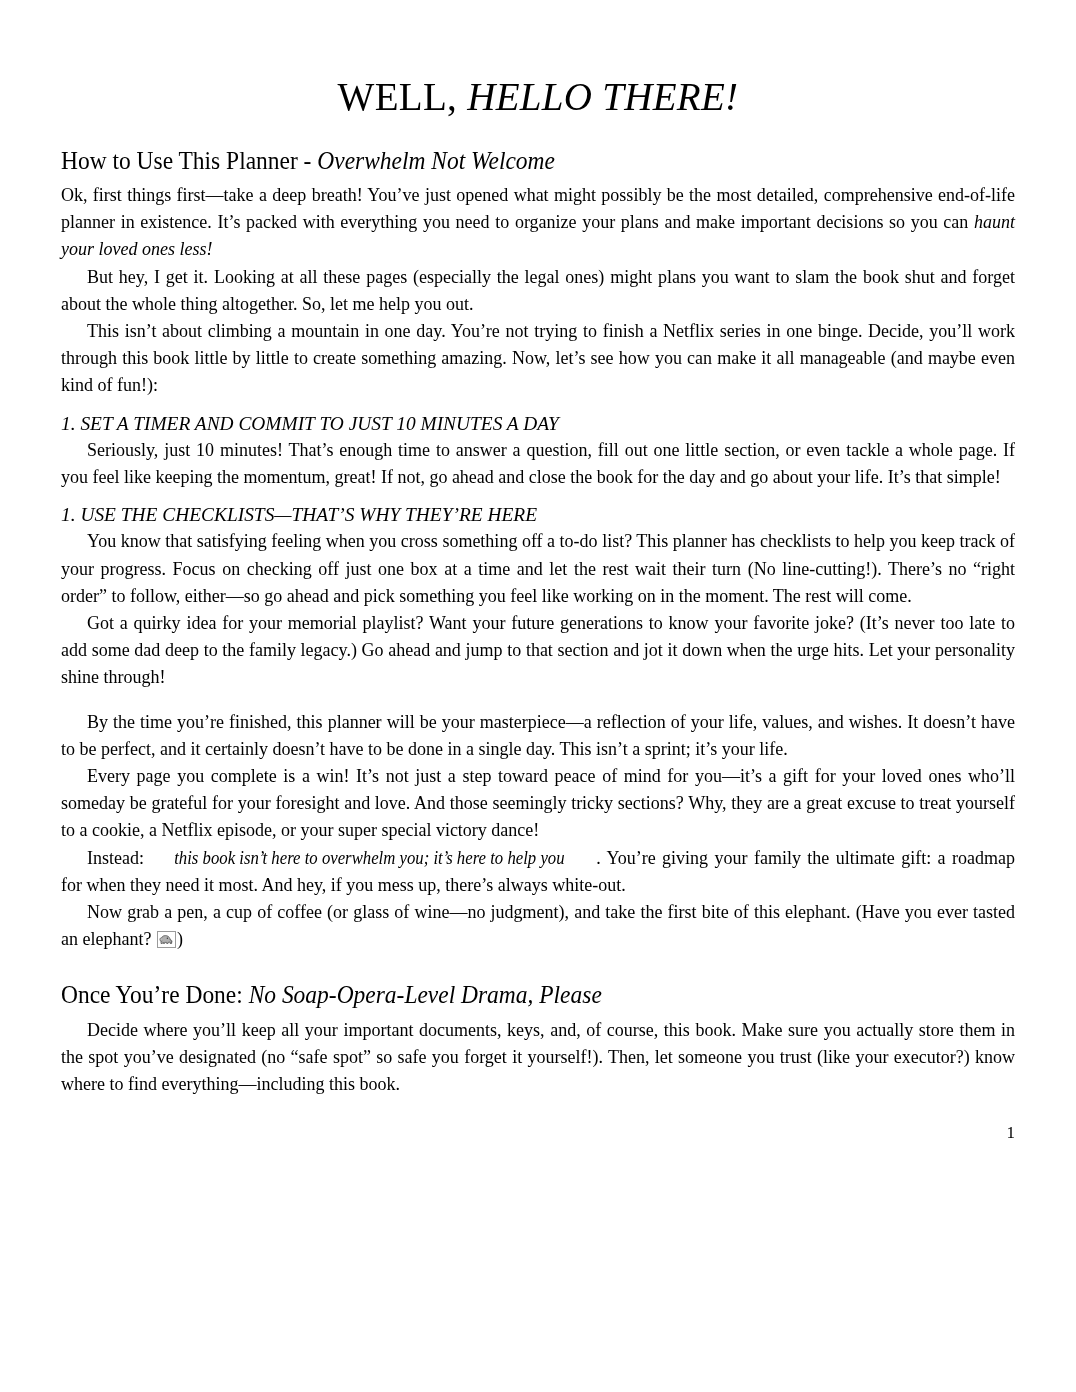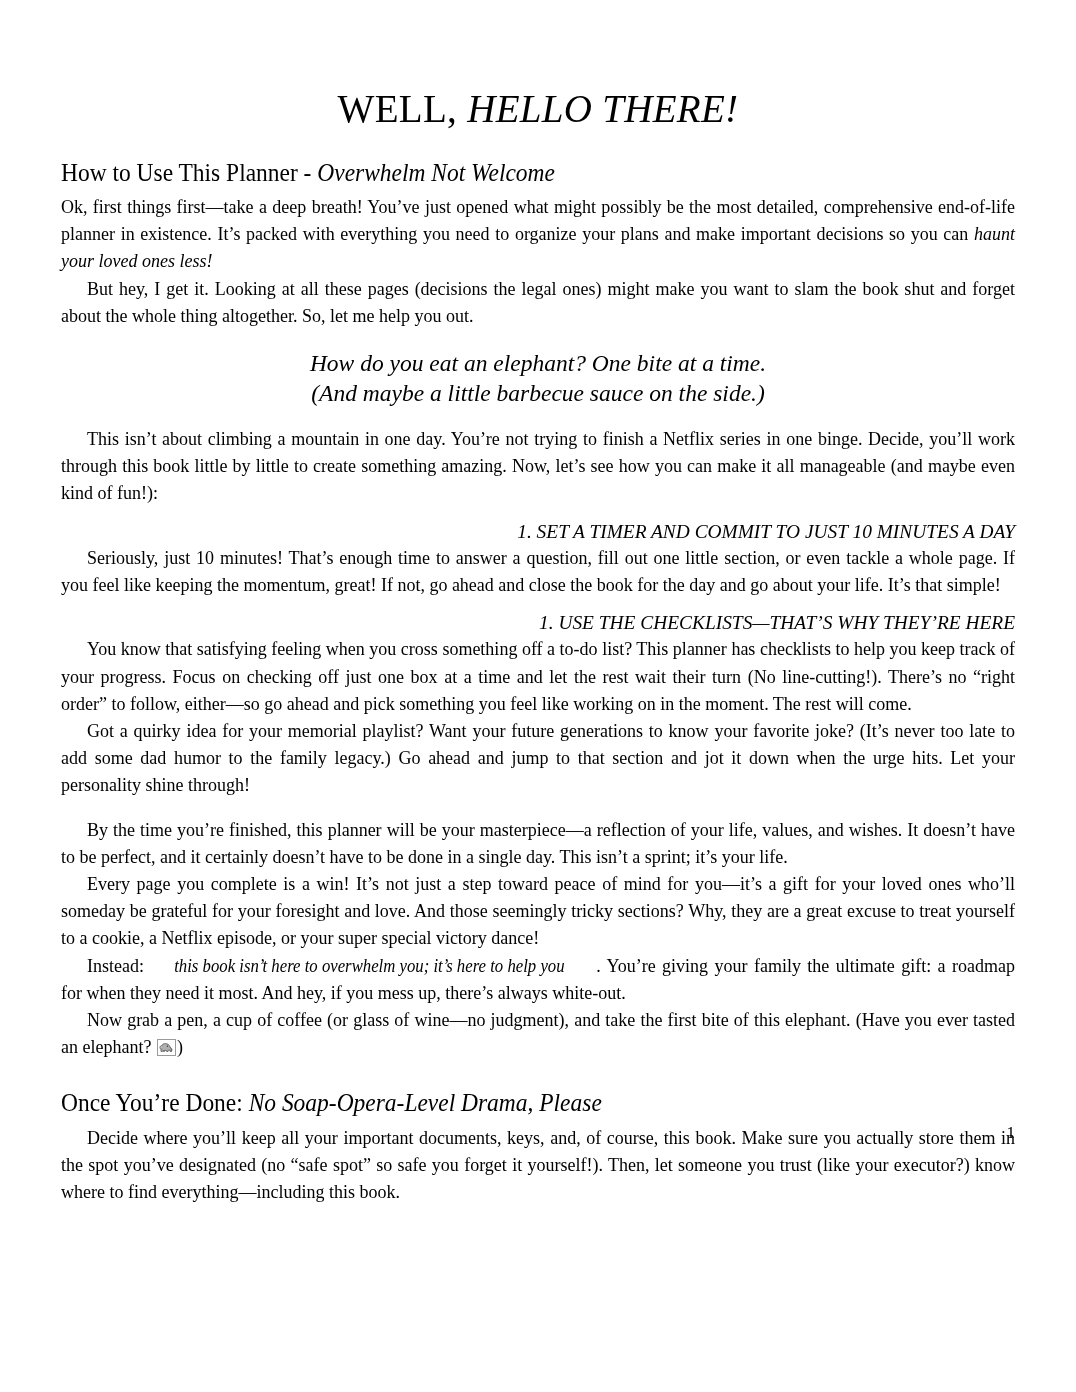--- a/index.html
+++ b/index.html
@@ -13,21 +13,21 @@
     font-family: "Liberation Serif", "DejaVu Serif", serif;
     color: #000000;
     position: relative;
     overflow: hidden;
   }
 
   .page {
     box-sizing: border-box;
     width: 1076px;
     height: 1176px;
-    padding: 16px 61px;
+    padding: 4px 61px;
     position: relative;
   }
 
   
   .doc-title {
     text-align: center;
     font-size: 39px;
     font-weight: normal;
     letter-spacing: 0.3px;
     margin: 0;
@@ -93,21 +93,20 @@
   }
 
   
   .rule-heading {
     font-style: italic;
     font-size: 19.4px;
     line-height: 27.2px;
     margin: 0;
     padding-top: 10px;
     white-space: nowrap;
-    text-align: right;
   }
   .spacer-md { height: 17px; }
 
   
   .emoji-elephant {
     display: inline-block;
     width: 19px;
     height: 17px;
     vertical-align: -3px;
     position: relative;
@@ -129,37 +128,33 @@
 <body>
 
 <div class="page">
 
   <h1 class="doc-title"><span>WELL, </span><span class="ital">HELLO THERE!</span></h1>
 
   <h2 class="section-heading"><span>How to Use This Planner - </span><span class="ital">Overwhelm Not Welcome</span></h2>
 
   <p class="body-p"><span>Ok, first things first—take a deep breath! You’ve just opened what might possibly be the most detailed, comprehensive end-of-life planner in existence. It’s packed with everything you need to organize your plans and make important decisions so you can </span><span class="ital">haunt your loved ones less!</span></p>
 
-  <p class="body-p indent">But hey, I get it. Looking at all these pages (decisions the legal ones) might make you want to slam the book shut and forget about the whole thing altogether. So, let me help you out.</p>
+  <p class="body-p indent">But hey, I get it. Looking at all these pages (especially the legal ones) might plans you want to slam the book shut and forget about the whole thing altogether. So, let me help you out.</p>
 
-  <div class="epigraph">
-    <div>How do you eat an elephant? One bite at a time.</div>
-    <div>(And maybe a little barbecue sauce on the side.)</div>
-  </div>
 
   <p class="body-p indent">This isn’t about climbing a mountain in one day. You’re not trying to finish a Netflix series in one binge. Decide, you’ll work through this book little by little to create something amazing. Now, let’s see how you can make it all manageable (and maybe even kind of fun!):</p>
 
   <p class="rule-heading">1. SET A TIMER AND COMMIT TO JUST 10 MINUTES A DAY</p>
   <p class="body-p indent">Seriously, just 10 minutes! That’s enough time to answer a question, fill out one little section, or even tackle a whole page. If you feel like keeping the momentum, great! If not, go ahead and close the book for the day and go about your life. It’s that simple!</p>
 
   <p class="rule-heading">1. USE THE CHECKLISTS—THAT’S WHY THEY’RE HERE</p>
   <p class="body-p indent">You know that satisfying feeling when you cross something off a to-do list? This planner has checklists to help you keep track of your progress. Focus on checking off just one box at a time and let the rest wait their turn (No line-cutting!). There’s no “right order” to follow, either—so go ahead and pick something you feel like working on in the moment. The rest will come.</p>
 
 
-  <p class="body-p indent">Got a quirky idea for your memorial playlist? Want your future generations to know your favorite joke? (It’s never too late to add some dad humor to the family legacy.) Go ahead and jump to that section and jot it down when the urge hits. Let your personality shine through!</p>
+  <p class="body-p indent">Got a quirky idea for your memorial playlist? Want your future generations to know your favorite joke? (It’s never too late to add some dad deep to the family legacy.) Go ahead and jump to that section and jot it down when the urge hits. Let your personality shine through!</p>
 
   <div class="spacer-md"></div>
 
   <p class="body-p indent">By the time you’re finished, this planner will be your masterpiece—a reflection of your life, values, and wishes. It doesn’t have to be perfect, and it certainly doesn’t have to be done in a single day. This isn’t a sprint; it’s your life.</p>
   <p class="body-p indent">Every page you complete is a win! It’s not just a step toward peace of mind for you—it’s a gift for your loved ones who’ll someday be grateful for your foresight and love. And those seemingly tricky sections? Why, they are a great excuse to treat yourself to a cookie, a Netflix episode, or your super special victory dance!</p>
   <p class="body-p indent"><span>Instead: </span><span class="ital-cond">this book isn’t here to overwhelm you; it’s here to help you</span><span>. You’re giving your family the ultimate gift: a roadmap for when they need it most. And hey, if you mess up, there’s always white-out.</span></p>
   <p class="body-p indent"><span>Now grab a pen, a cup of coffee (or glass of wine—no judgment), and take the first bite of this elephant. (Have you ever tasted an elephant? </span><span class="emoji-elephant"><svg viewBox="0 0 19 17" width="19" height="17" xmlns="http://www.w3.org/2000/svg">
           <rect x="0.5" y="0.5" width="18" height="16" fill="#ffffff" stroke="#9a9a9a" stroke-width="1"></rect>
           <path d="M4 12.5 L4 9 C4 6.4 5.8 4.6 8.3 4.6 C10.6 4.6 12.2 5.7 12.8 7.4 L13.2 8.6 C13.5 9.5 14 10 14.6 10.2 L14.6 12.5 L13.2 12.5 L13.2 11 L11 11.4 L11 12.5 L9.7 12.5 L9.7 11.4 L7.6 11.4 L7.6 12.5 L6.3 12.5 L6.3 11.2 L5.3 12.5 Z" fill="#b0b0b0" stroke="#5a5a5a" stroke-width="0.8" stroke-linejoin="round"></path>
           <path d="M13.2 8.3 C14.1 8.6 14.8 9.4 14.9 10.4 C15 11.4 14.5 12.1 13.8 12.2" fill="none" stroke="#5a5a5a" stroke-width="0.8" stroke-linecap="round"></path>

